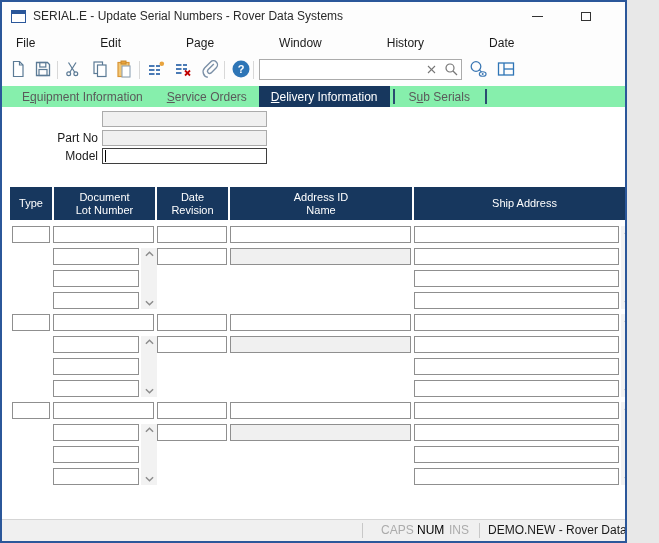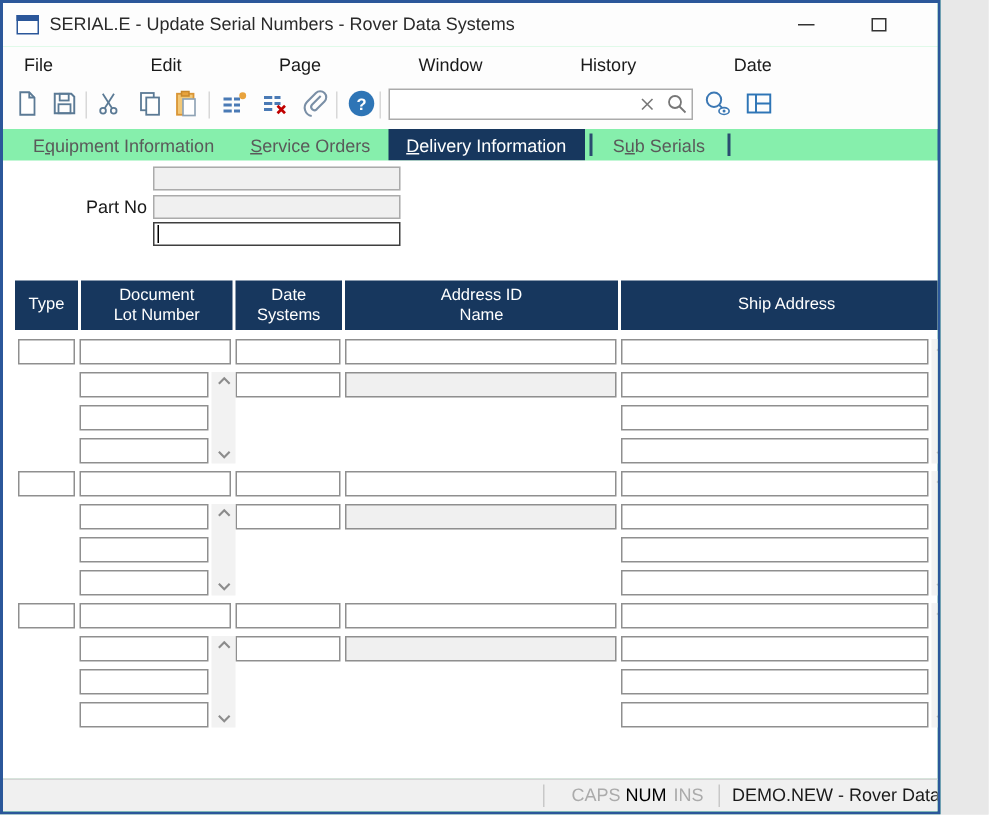--- a/index.html
+++ b/index.html
@@ -233,35 +233,36 @@
     <button class="tab">
       <span><span>S</span><span class="accel">u</span><span>b Serials</span></span>
     </button>
     <span class="tab-sep"></span>
   </div>
 
   <div class="content">
     <input class="finput" style="top: 4px;" disabled="" value="">
     <span class="flabel" style="top:23px">Part No</span>
     <input class="finput" style="top: 23px;" disabled="" value="">
+    <span class="flabel" style="top:41px">Model</span>
     <input class="finput focused" style="top: 41px;" value="">
     <span class="caret"></span>
   </div>
 
   <div class="grid-header">
     <div class="hcol c-type">
         <span>Type</span>
       </div>
     <div class="hcol c-doc">
         <span>Document</span>
         <span>Lot Number</span>
       </div>
     <div class="hcol c-date">
         <span>Date</span>
-        <span>Systems</span>
+        <span>Revision</span>
       </div>
     <div class="hcol c-cust">
         <span>Address ID</span>
         <span>Name</span>
       </div>
     <div class="hcol c-ship">
         <span>Ship Address</span>
       </div>
     <div class="hcol c-right"></div>
   </div>

